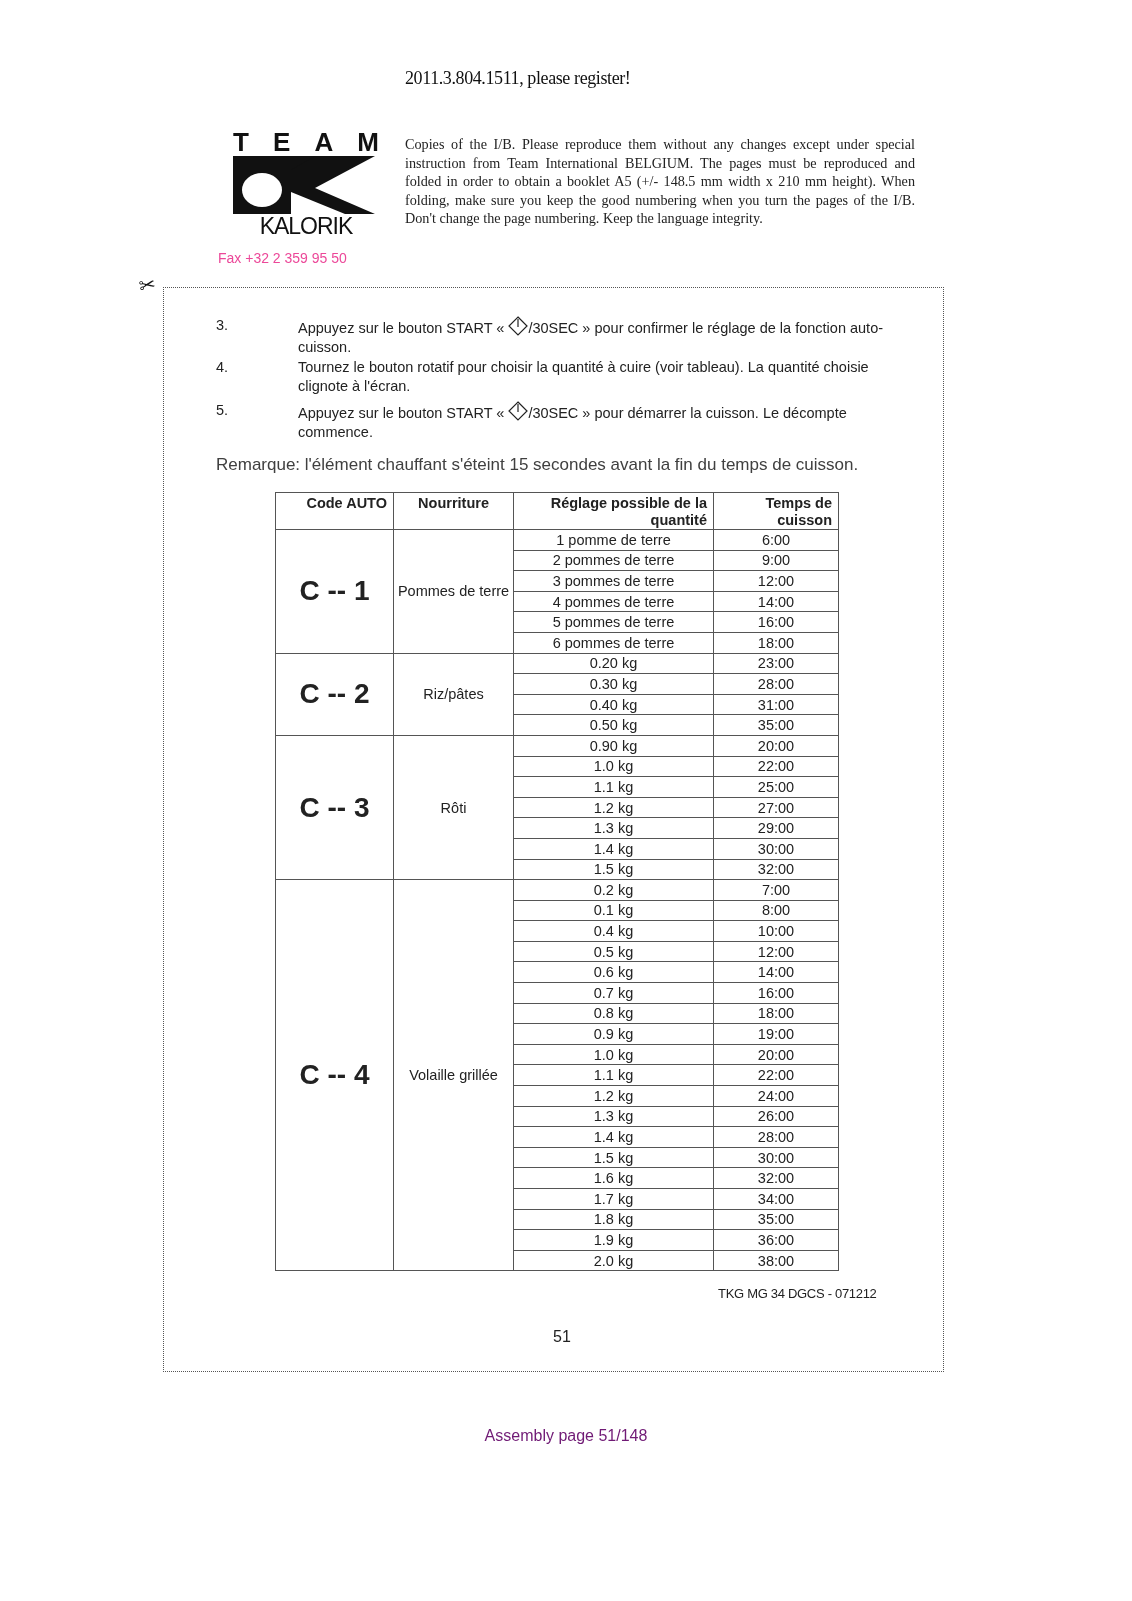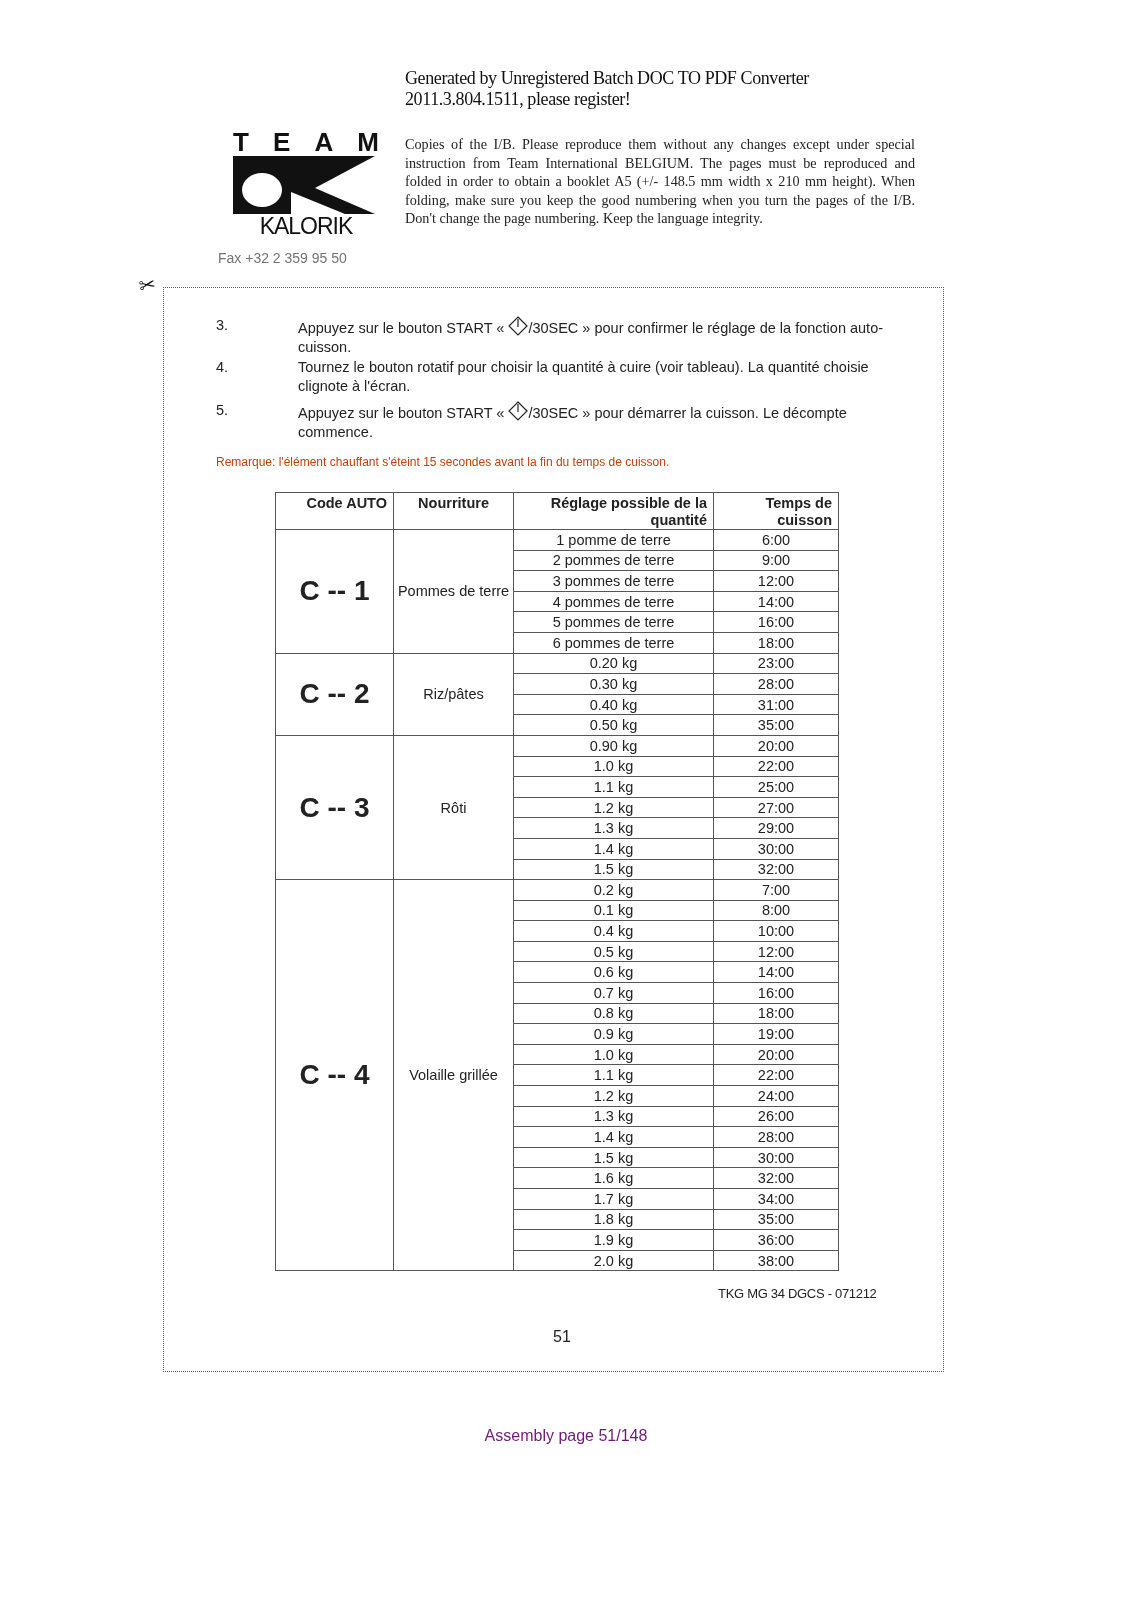--- a/index.html
+++ b/index.html
@@ -2,50 +2,49 @@
 <html><head>
 <meta charset="utf-8">
 <style>
   html, body { margin:0; padding:0; background:#ffffff; }
   body { width:1132px; height:1601px; position:relative; font-family:"Liberation Sans", sans-serif; color:#111; overflow:hidden; }
   .watermark { position:absolute; left:405px; top:68px; width:520px; font-family:"Liberation Serif", serif; font-size:18px; line-height:21px; color:#111; letter-spacing:-0.4px; }
   .logo { position:absolute; left:233px; top:130px; width:146px; height:108px; }
   .logo-team { position:absolute; left:0; top:0; width:146px; display:flex; justify-content:space-between; font-family:"Liberation Sans", sans-serif; font-weight:bold; font-size:26px; line-height:24px; }
   .logo-mark { position:absolute; left:0; top:26px; width:142px; height:58px; }
   .logo-kalorik { position:absolute; left:0; top:84px; width:146px; font-family:"Liberation Sans", sans-serif; font-weight:normal; font-size:23px; letter-spacing:-1px; line-height:24px; text-align:center; }
-  .fax { position:absolute; left:218px; top:250px; font-size:14px; color:#737373; }
+  .fax { position:absolute; left:218px; top:250px; font-size:14px; color:#ec4899; }
   .copies { position:absolute; left:405px; top:135px; width:510px; font-size:14.2px; line-height:18.5px; text-align:justify; color:#222;font-family:Liberation Serif, serif; }
   .cutline { position:absolute; left:163px; top:287px; width:781px; height:1085px; border:1px dotted #555; box-sizing:border-box; }
   .scissors { position:absolute; left:139px; top:275px; font-size:20px; line-height:20px; color:#111; transform:rotate(-10deg); }
   .steps { position:absolute; left:216px; top:316px; width:700px; font-size:14.5px; line-height:18.5px; color:#222; }
   .step { display:flex; margin-bottom:2px; }
   .step.gap { margin-top:6px; }
   .step-num { width:34px; flex:none; }
   .step-text { flex:1;margin-left:48px; }
   .start-icon { display:inline-block; width:20px; height:20px; vertical-align:-3px; }
-  .remark { position:absolute; left:216px; top:455px; font-size:12px; color:#c2410c; }
+  .remark { position:absolute; left:216px; top:455px; font-size:17px; color:#404040; }
   table.auto { position:absolute; left:275px; top:492px; border-collapse:collapse; font-size:14.5px; color:#222; }
   table.auto th, table.auto td { border:1px solid #555; padding:0 6px; }
   table.auto th { font-weight:bold; text-align:right; vertical-align:top; line-height:17px; padding-top:2px; padding-left:14px; height:37px; box-sizing:border-box; }
   table.auto th.c1 { width:118px; }
   table.auto th.c2 { width:120px; text-align:center; padding-left:6px; }
   table.auto th.c3 { width:200px;margin-top:30px; }
   table.auto th.c4 { width:125px; }
   table.auto td { height:19.6px; line-height:18px; text-align:center; padding:0; }
   table.auto td.code { font-weight:bold; font-size:28px; text-align:center; vertical-align:middle; }
   table.auto td.food { text-align:center; vertical-align:middle; line-height:18px; }
   .page-num { position:absolute; left:553px; top:1282px; font-size:16px; color:#222;margin-top:46px; }
   .model { position:absolute; left:718px; top:1286px; font-size:13px; color:#222; letter-spacing:-0.3px; }
   .assembly { position:absolute; left:0; width:1132px; top:1427px; text-align:center; font-size:16px; color:#701a75; }
 </style>
 </head>
 <body>
 
 <div class="watermark">
-  <div>Generated by Unregistered Batch DOC TO PDF Converter</div>
   <div>2011.3.804.1511, please register!</div>
 </div>
 
 <div class="logo">
   <div class="logo-team">
     <span>T</span>
     <span>E</span>
     <span>A</span>
     <span>M</span>
   </div>

